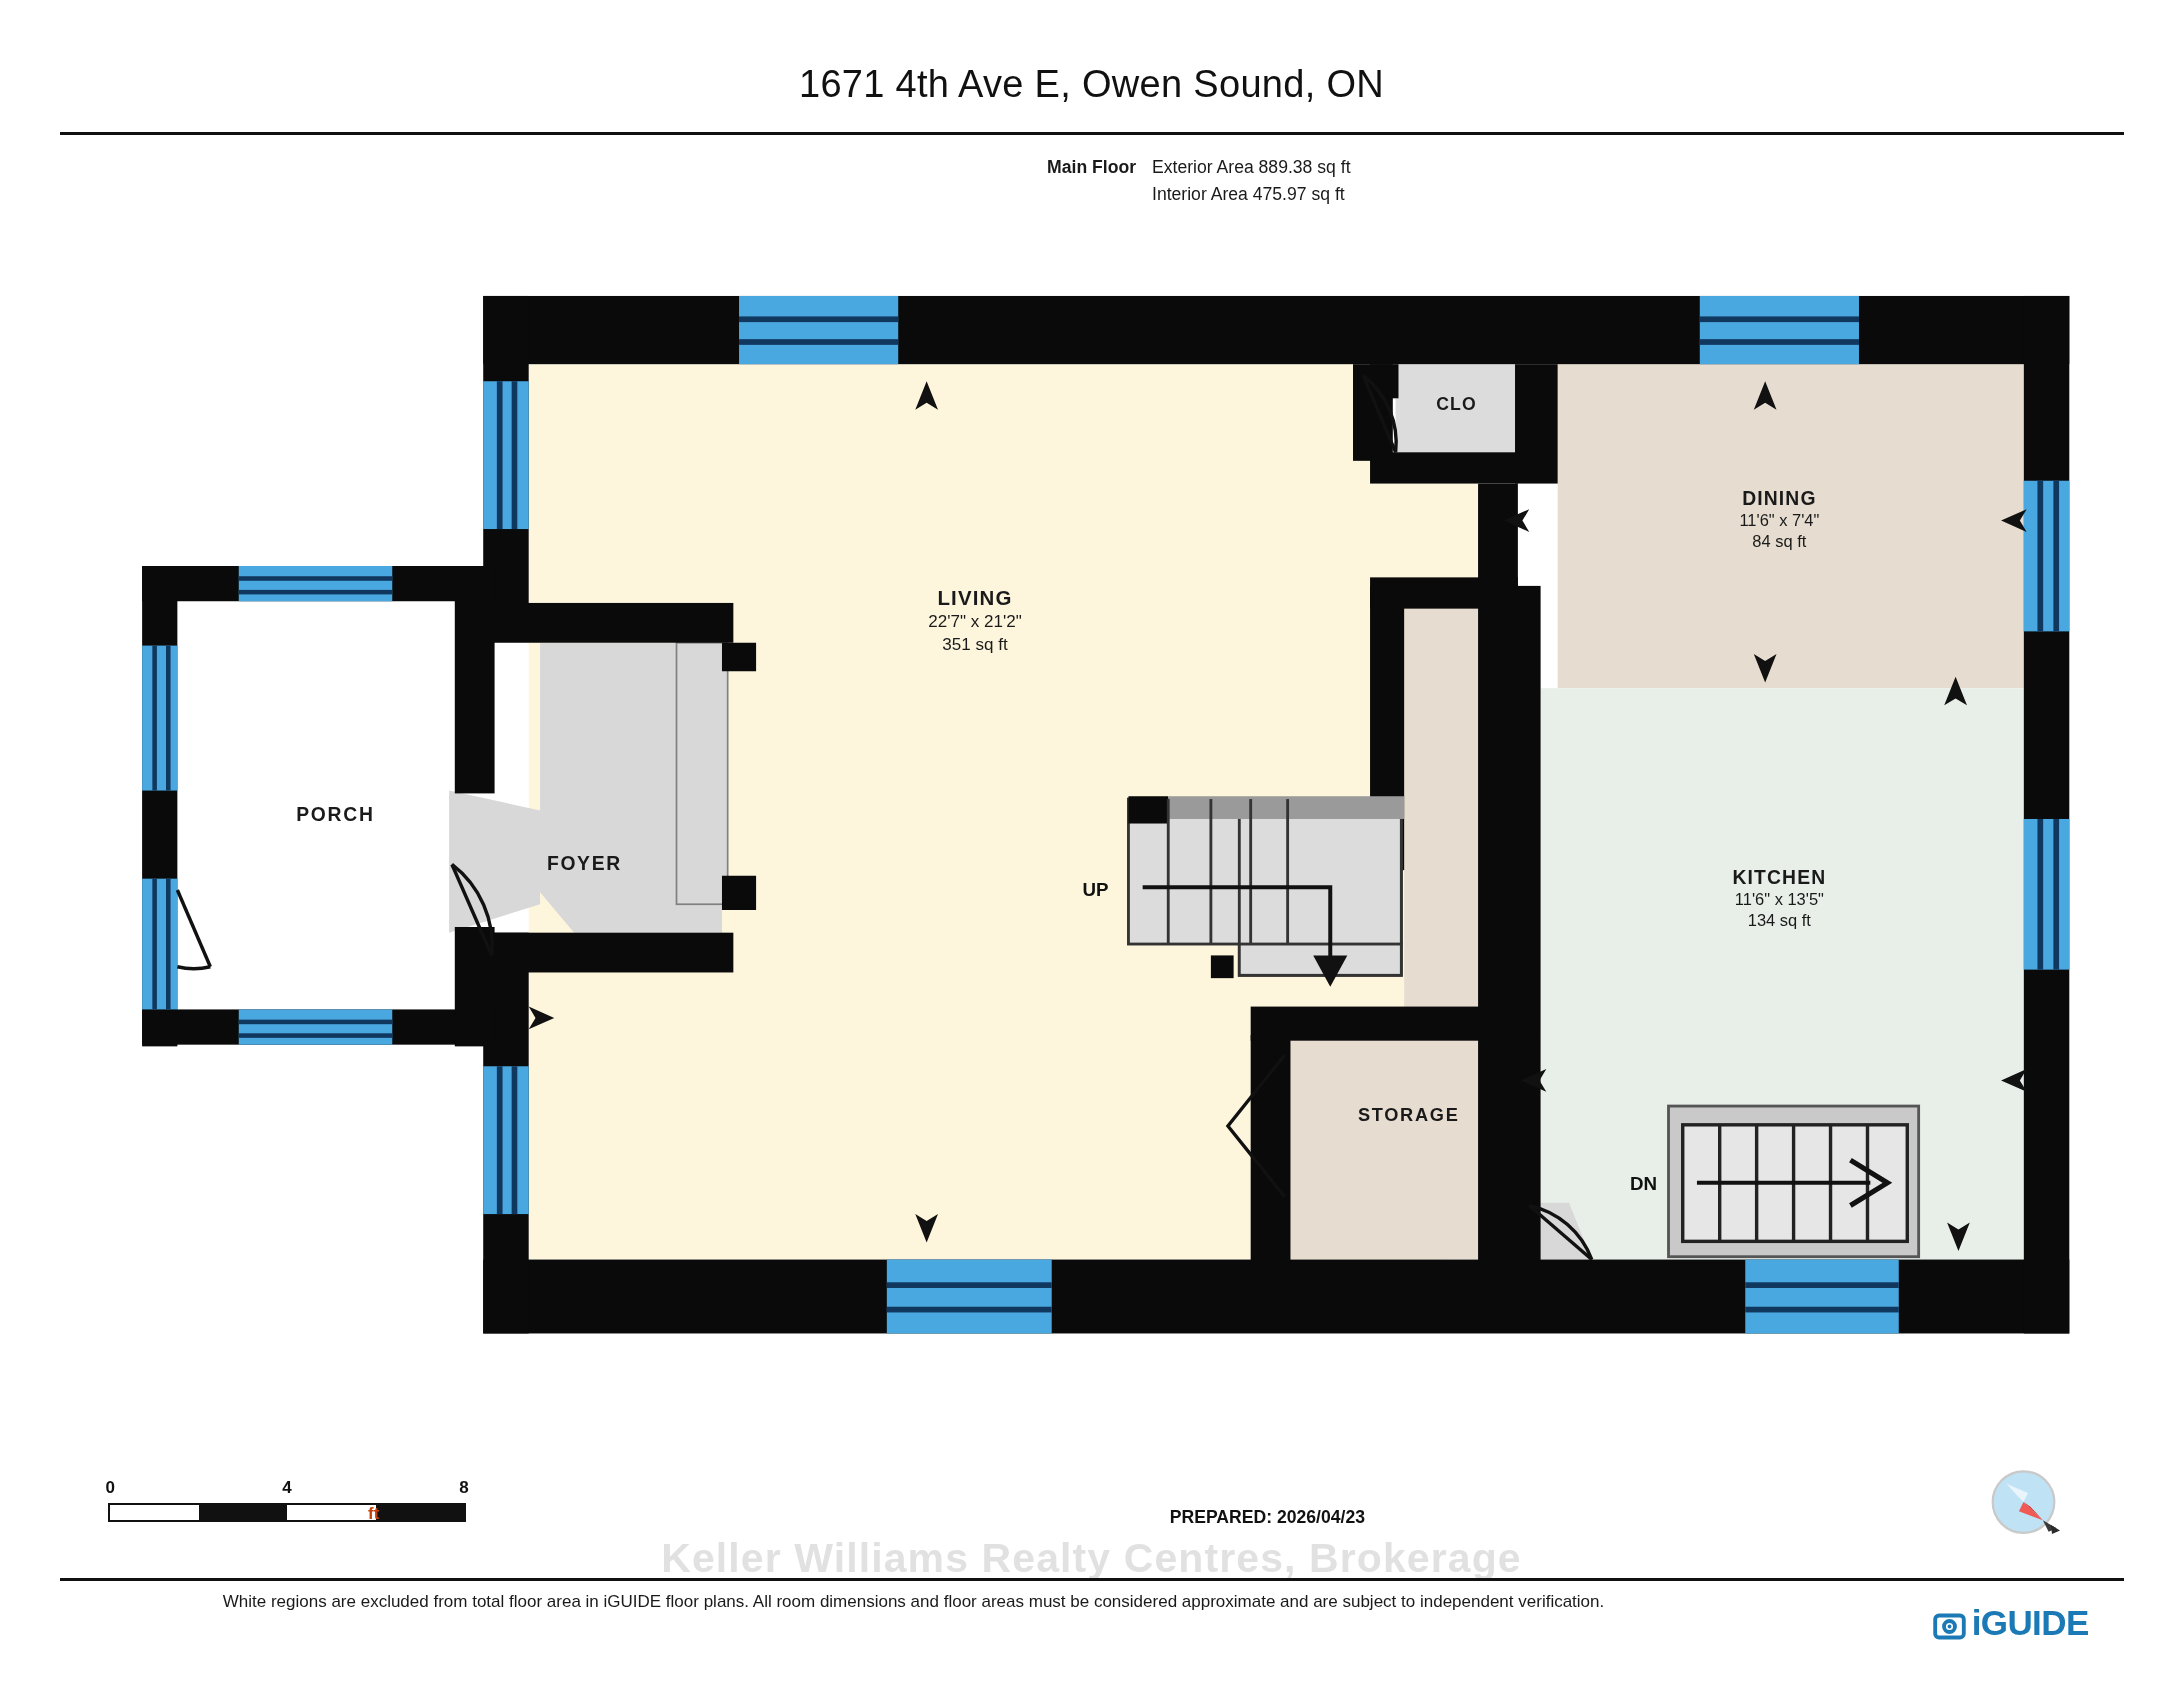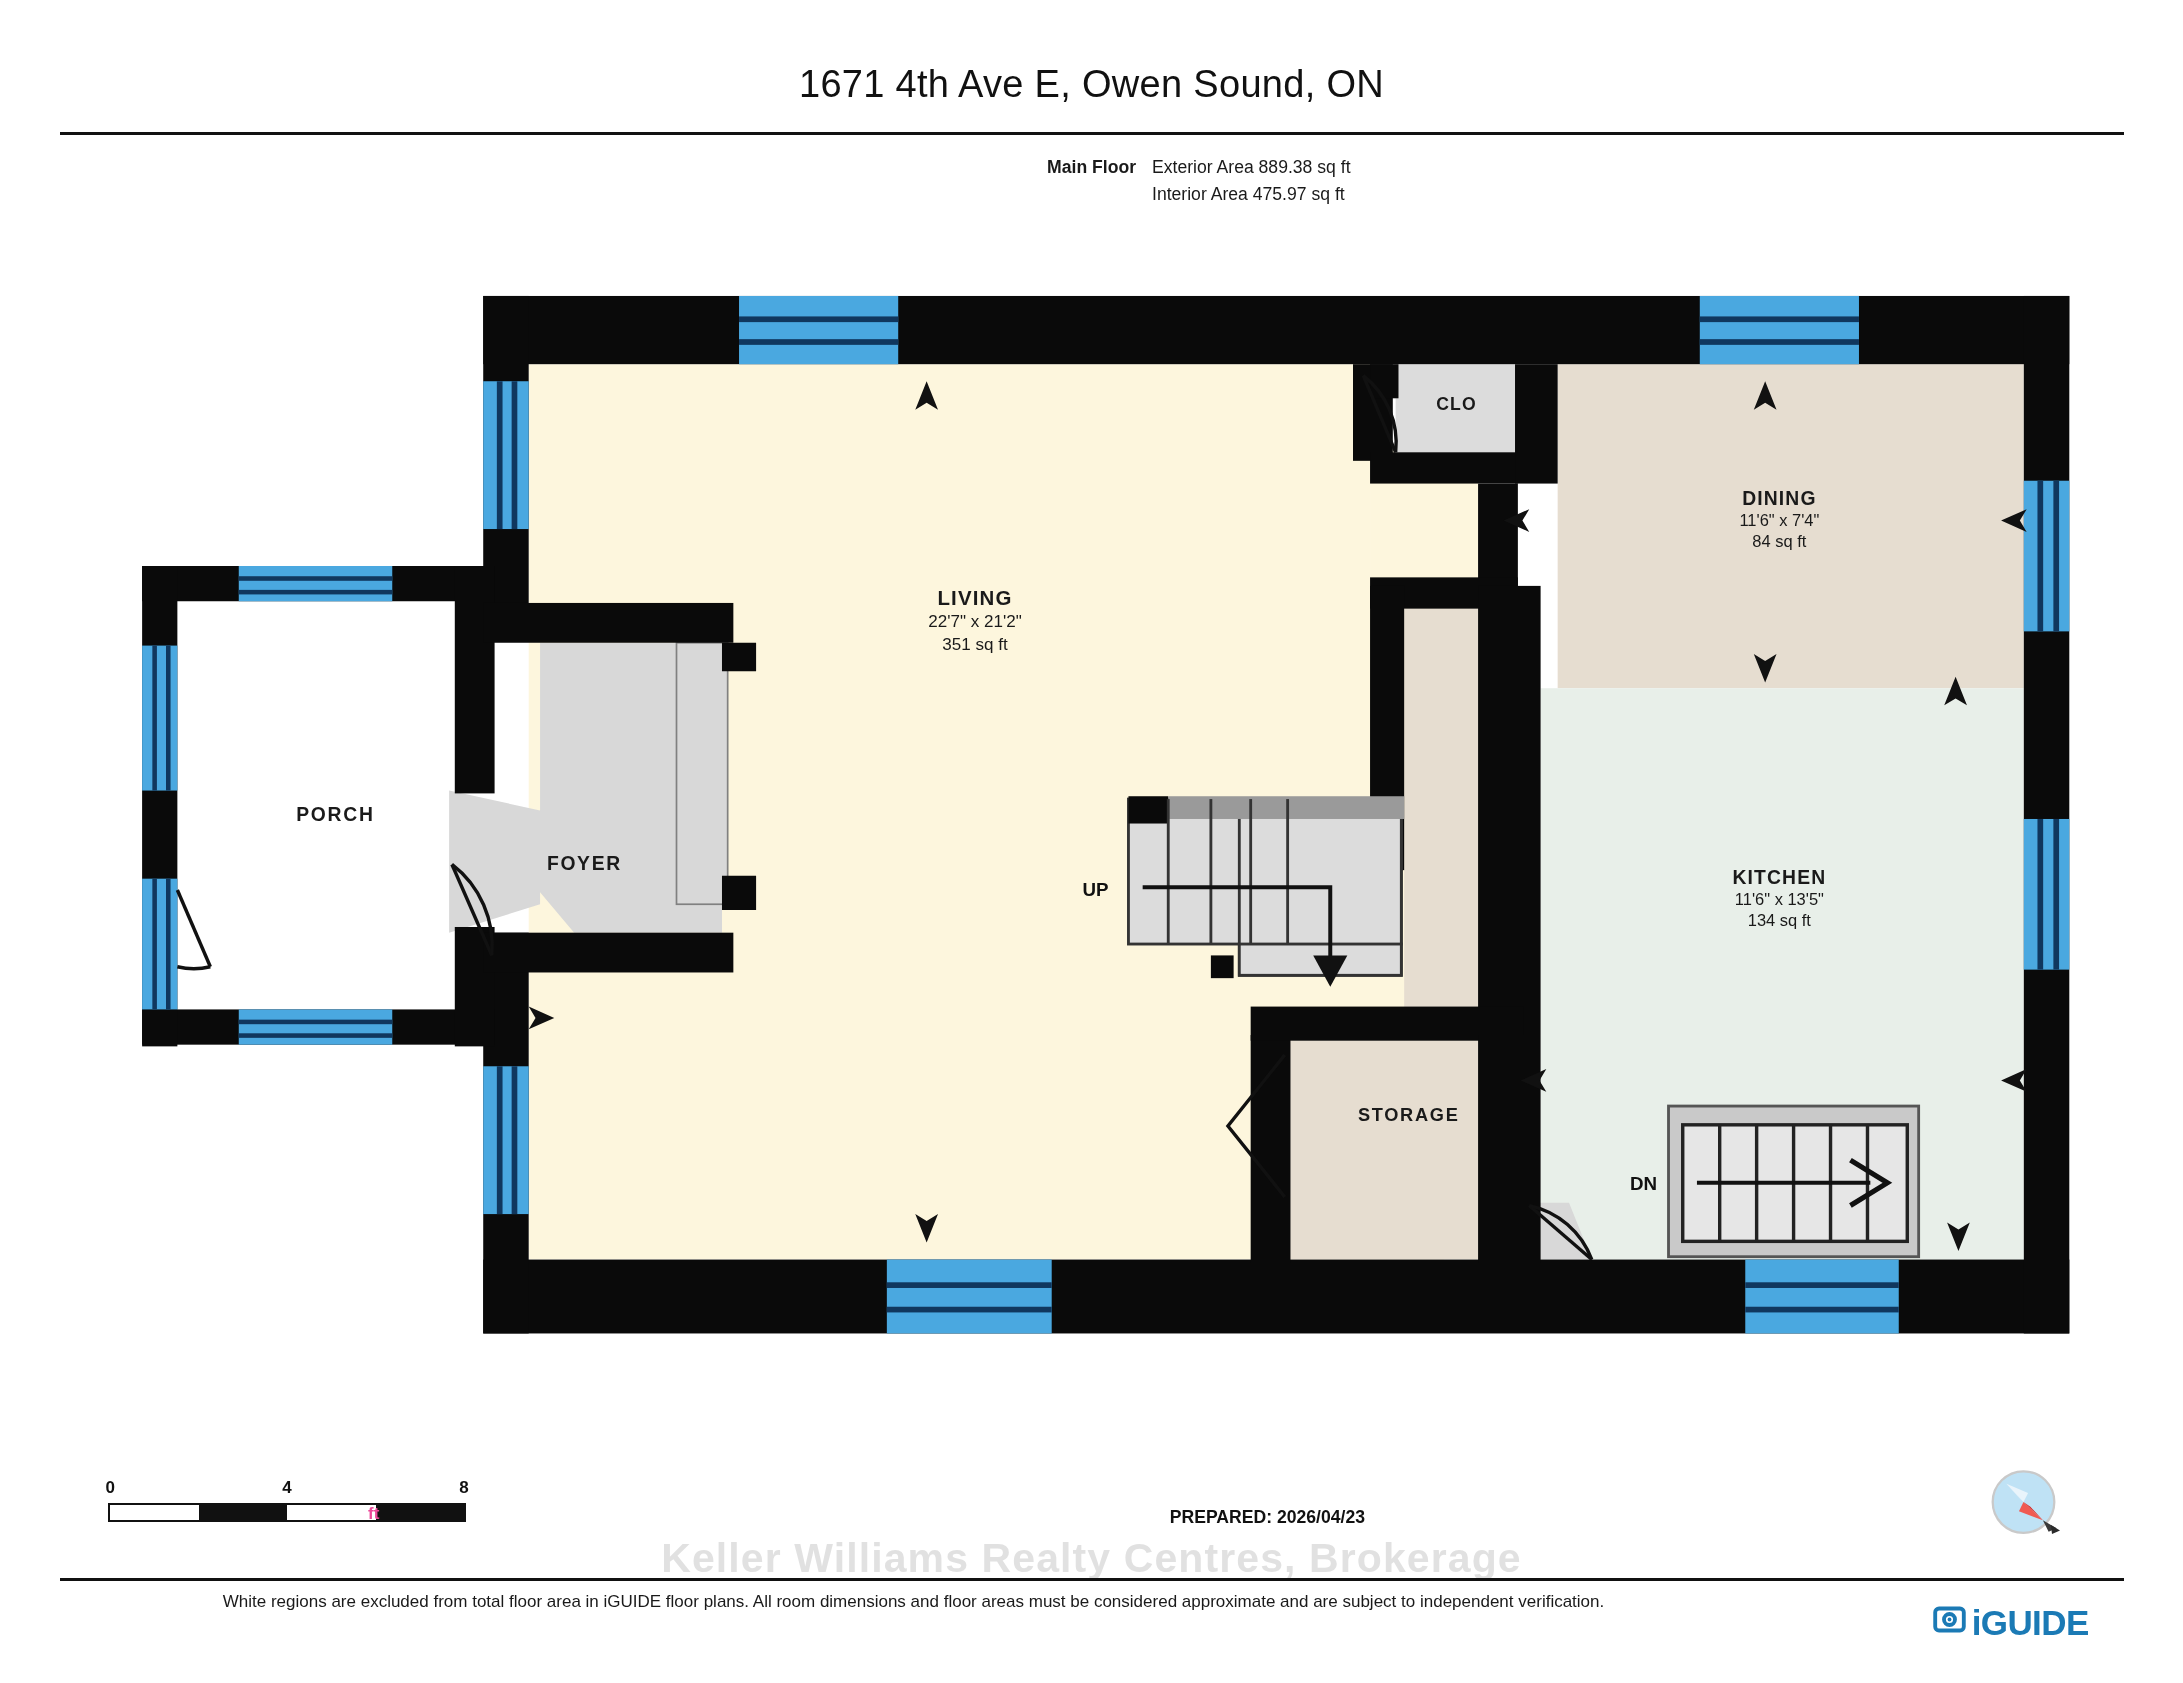--- a/index.html
+++ b/index.html
@@ -23,40 +23,40 @@
 
   
   #plan{position:absolute;left:0;top:0;width:2183px;height:1684px;}
 
   
   #scalebar-wrap{position:absolute;left:108px;top:1478px;width:364px;}
   #scale-ticks{position:relative;height:25px;}
   #scale-ticks span{position:absolute;font-size:17px;color:#111;font-weight:bold;transform:translateX(-50%);}
   #scale-bar{position:relative;width:358px;height:19.3px;border:2.3px solid #111;box-sizing:border-box;background:#fff;display:flex;}
   #scale-bar div{height:100%;}
-  #scale-unit{position:absolute;left:368px;top:1504px;font-size:17px;color:#ec4899;font-weight:bold;}
+  #scale-unit{position:absolute;left:368px;top:1504px;font-size:17px;color:#c2410c;font-weight:bold;}
 
   #prepared{
     position:absolute;left:967px;top:1507px;width:398px;text-align:right;
     font-size:17.6px;color:#111;font-weight:bold;white-space:nowrap;
   }
   #watermark{
     position:absolute;left:0;top:1535px;width:2183px;text-align:center;
     font-size:41px;font-weight:bold;color:rgba(120,120,120,.22);white-space:nowrap;
     letter-spacing:1.1px;pointer-events:none;
   }
   #footer-rule{position:absolute;left:60px;top:1578px;width:2064px;height:3.4px;background:#111;}
   #disclaimer{
     position:absolute;left:0;top:1592px;width:1827px;text-align:center;
     font-size:17px;color:#1a1a1a;
   }
 
   #compass{position:absolute;left:1979px;top:1461px;width:97px;height:97px;}
   #iguide-logo{
-    position:absolute;left:1933px;top:1603px;display:flex;align-items:flex-start;gap:5.7px;
+    position:absolute;left:1933px;top:1603px;display:flex;align-items:flex-end;gap:5.7px;
   }
   #iguide-logo .mark{width:33px;height:33px;}
   #iguide-logo .word{font-size:35px;font-weight:bold;color:#1b7ab5;letter-spacing:-0.6px;}
 </style>
 </head>
 <body>
 
 <div id="page-title">1671 4th Ave E, Owen Sound, ON</div>
 <div id="title-rule"></div>
 

